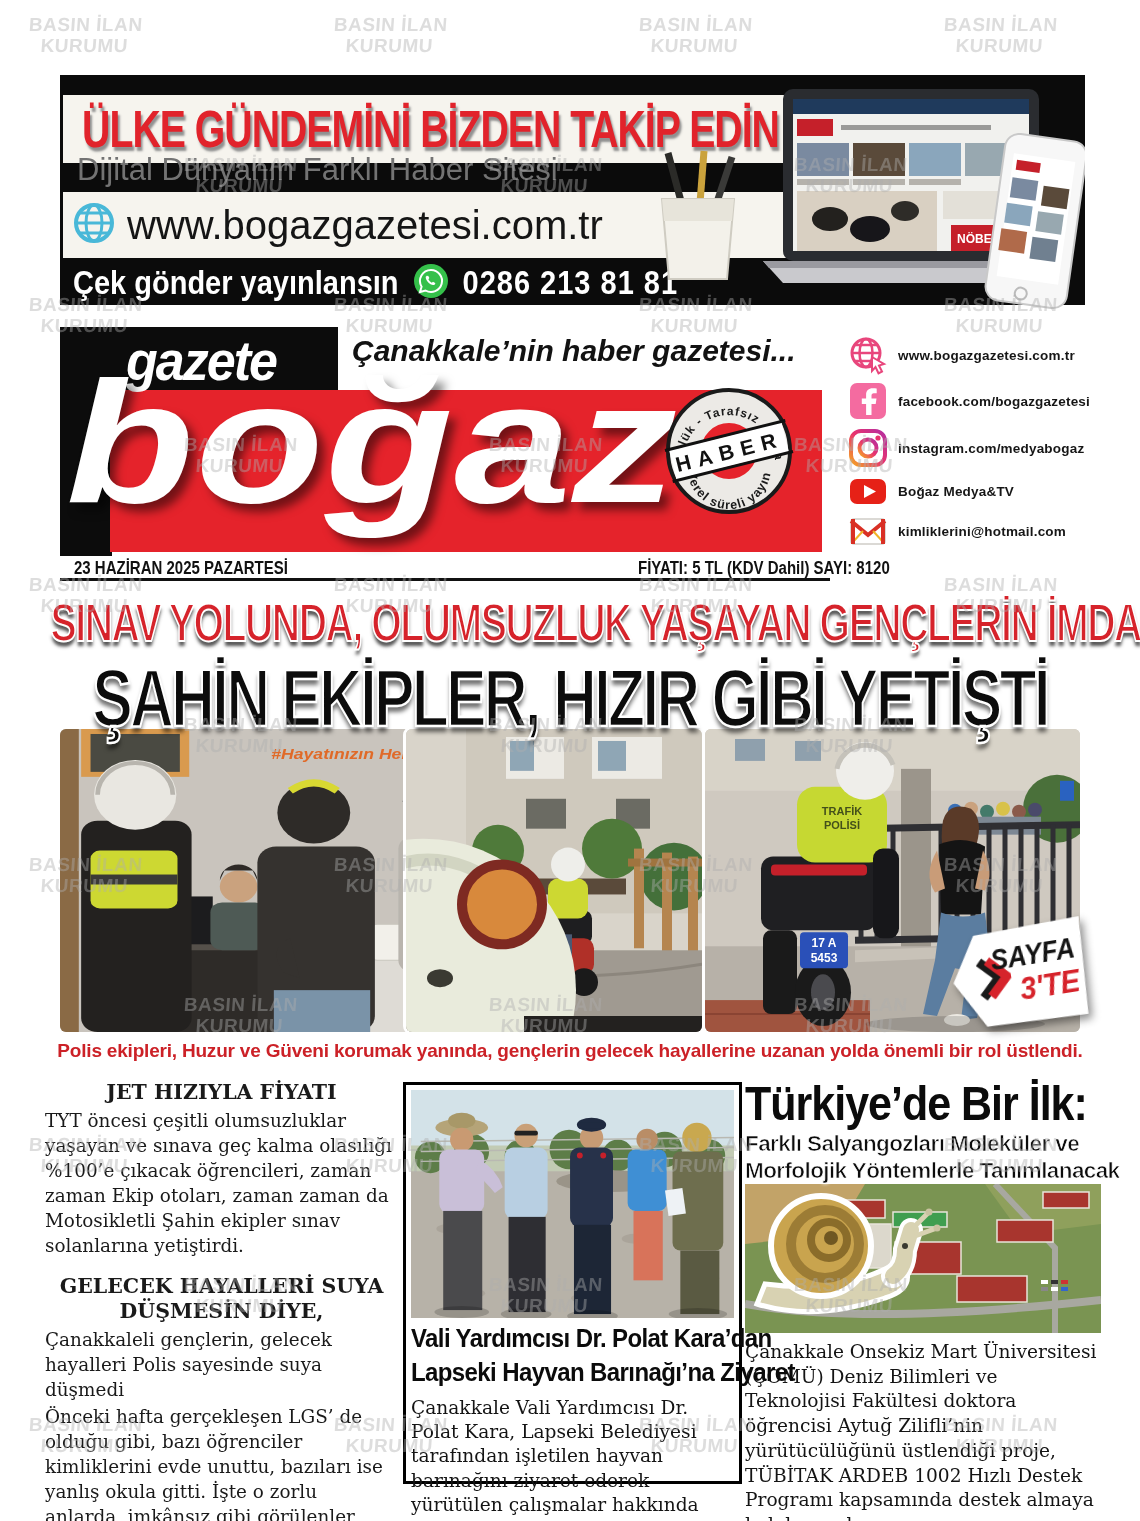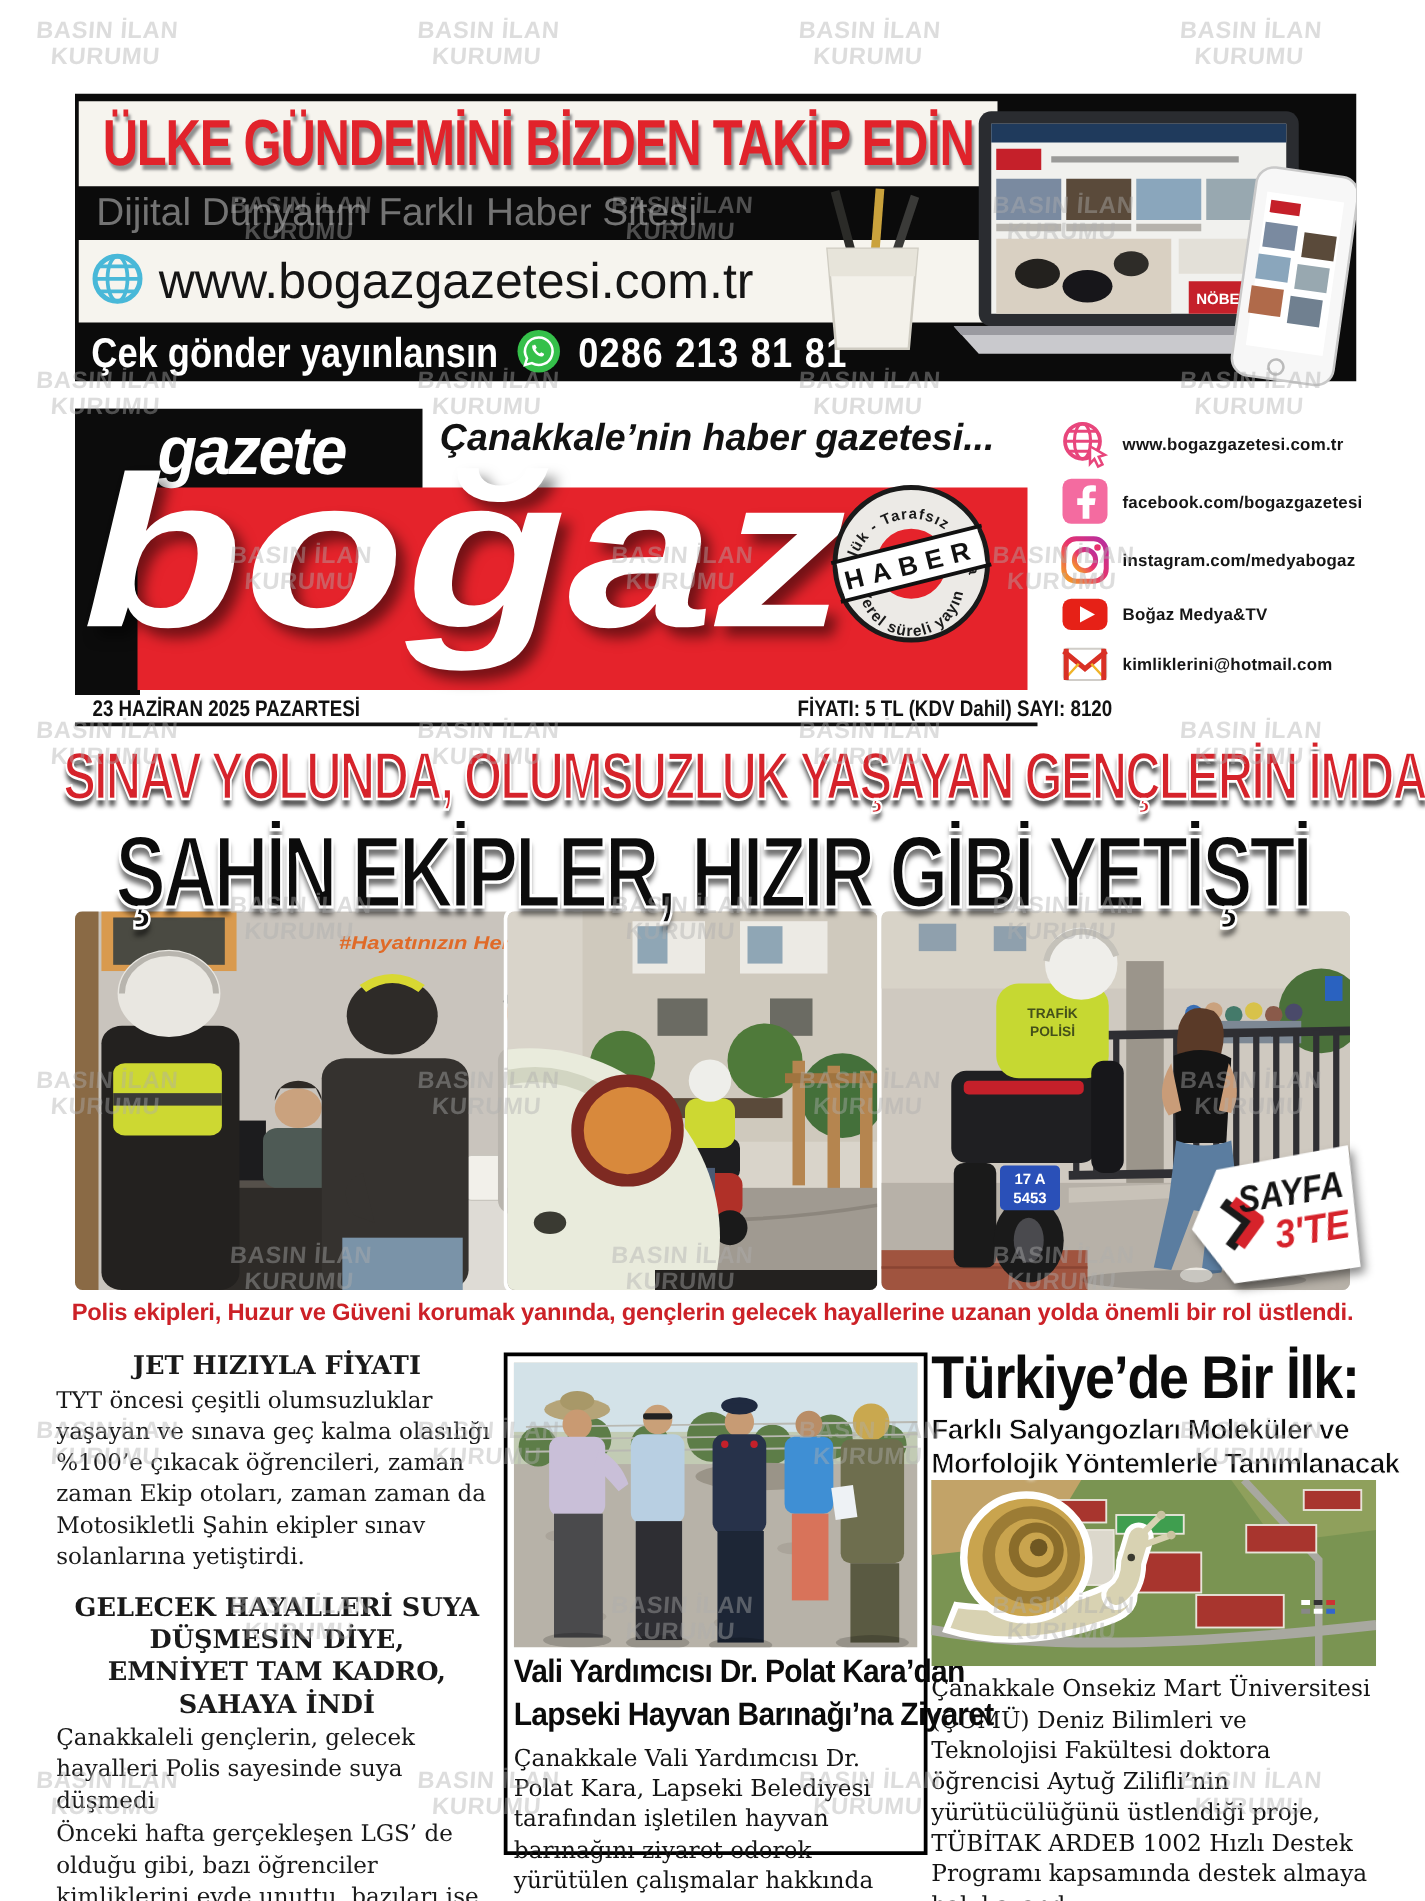--- a/index.html
+++ b/index.html
@@ -1,20 +1,20 @@
 <!DOCTYPE html>
 <html><head>
 <meta charset="utf-8">
 <style>
   html,body{margin:0;padding:0;background:#fff;}
   .page{position:relative;width:1140px;height:1521px;background:#ffffff;overflow:hidden;
         font-family:"Liberation Sans",sans-serif;color:#111;}
   
   .banner{position:absolute;left:60px;top:75px;width:1025px;height:230px;background:#0b0b0b;}
-  .banner-row1{position:absolute;left:3px;top:6px;width:735px;height:68px;background:#f6f4ee;
+  .banner-row1{position:absolute;left:3px;top:20px;width:735px;height:68px;background:#f6f4ee;
                display:flex;align-items:center;justify-content:center;overflow:hidden;text-align:right;}
   .banner-headline{font-size:40px;font-weight:900;letter-spacing:-1px;color:#e1232b;white-space:nowrap;
                    transform:scale(.98,1.3);text-shadow:2px 3px 2px #8f8f8f;}
   .banner-row2{position:absolute;left:3px;top:77px;width:735px;height:36px;display:flex;align-items:center;
                padding-left:14px;color:#737373;font-size:31px;white-space:nowrap;}
   .banner-row3{position:absolute;left:3px;top:117px;width:735px;height:66px;background:#f6f4ee;
                display:flex;align-items:center;gap:10px;padding-left:8px;}
   .banner-url{font-size:40px;color:#151515;white-space:nowrap;}
   .banner-row4{position:absolute;left:3px;top:188px;width:735px;height:40px;display:flex;align-items:center;
                gap:14px;padding-left:10px;color:#fff;}
@@ -443,21 +443,20 @@
   </div>
 
   <div class="caption">Polis ekipleri, Huzur ve Güveni korumak yanında,  gençlerin gelecek hayallerine uzanan yolda önemli bir rol üstlendi.</div>
 
   <div class="leftcol">
     <div class="lc-h">JET HIZIYLA FİYATI</div>
     <p class="lc-p">TYT öncesi çeşitli olumsuzluklar yaşayan ve sınava geç kalma olasılığı %100’e çıkacak öğrencileri, zaman zaman Ekip otoları, zaman zaman da Motosikletli Şahin ekipler sınav solanlarına yetiştirdi.</p>
     <div class="lc-gap"></div>
     <div class="lc-h">GELECEK HAYALLERİ SUYA</div>
     <div class="lc-h">DÜŞMESİN DİYE,</div>
-    <div class="lc-h">EMNİYET TAM KADRO, SAHAYA İNDİ</div>
     <p class="lc-p">Çanakkaleli gençlerin, gelecek hayalleri Polis sayesinde suya düşmedi</p>
     <p class="lc-p">Önceki hafta gerçekleşen LGS’ de olduğu gibi, bazı öğrenciler kimliklerini evde unuttu, bazıları ise yanlış okula gitti. İşte o zorlu anlarda, imkânsız gibi görülenler gerçekleşti.</p>
 
   </div>
 
   <div class="midbox">
     <div class="mid-photo">
       <svg viewBox="0 0 331 230" preserveAspectRatio="none">
         <rect width="331" height="230" fill="#b7b2a8"></rect>
         <rect x="0" y="0" width="331" height="78" fill="#d3e2e8"></rect>

